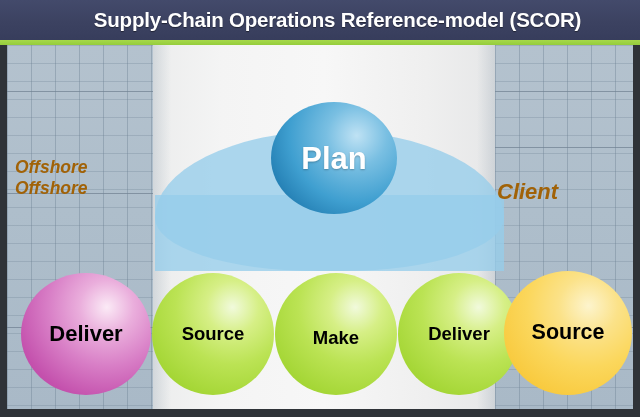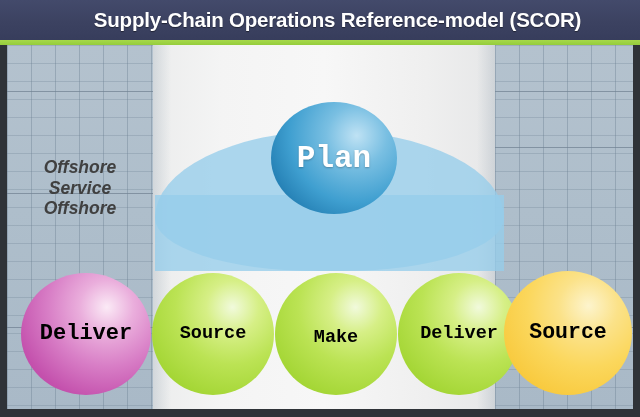--- a/index.html
+++ b/index.html
@@ -53,21 +53,21 @@
   .umbrella{position:absolute;left:148px;top:86px;width:349px;height:140px;
             background:rgba(150,205,235,.78);
             border-radius:50% 50% 46% 46% / 62% 62% 38% 38%;}
   .umbrella2{position:absolute;left:148px;top:150px;width:349px;height:76px;
             background:rgba(150,205,235,.78);}
 
   
   .sph{position:absolute;border-radius:50%;
        display:flex;align-items:center;justify-content:center;
        text-align:center;line-height:1;}
-  .sph span{position:relative;z-index:2;font-weight:bold;font-family:Liberation Mono, monospace;}
+  .sph span{position:relative;z-index:2;font-weight:bold;}
 
   .sph-plan{left:264px;top:57px;width:126px;height:112px;
     background:
       radial-gradient(circle at 68% 30%, #bfe2f4 0%, #79bfe2 26%, #3f9fd0 58%, #1f79ae 85%, #1a6a9b 100%);}
   .sph-plan span{color:#ffffff;font-size:31px;
                  text-shadow:0 1px 2px rgba(0,0,0,.25);}
 
   .sph-deliver1{left:14px;top:228px;width:130px;height:122px;
     background:
       radial-gradient(circle at 66% 28%, #fbeaf6 0%, #eaaedc 22%, #d87ec6 48%, #c451ad 76%, #b83ea0 100%);}
@@ -89,22 +89,22 @@
   .sph-deliver2 span{color:#000000;font-size:18.5px;}
 
   .sph-source2{left:497px;top:226px;width:128px;height:124px;
     background:
       radial-gradient(circle at 66% 28%, #fdf3c9 0%, #fbe189 22%, #fbd css,#fbd75c 48%, #f8c73a 78%, #f5bf2c 100%);}
   .sph-source2{background:
       radial-gradient(circle at 66% 28%, #fdf4cd 0%, #fbe289 24%, #fbd75c 50%, #f8c93c 80%, #f4be2a 100%);}
   .sph-source2 span{color:#000000;font-size:21.5px;}
 
   
-  .sidelabel{position:absolute;text-align:center;font-weight:bold;
-             font-style:italic;color:#404040;line-height:1.18;}
+  .sidelabel{position:absolute;text-align:left;font-weight:bold;
+             font-style:italic;color:#a16207;line-height:1.18;}
   .lbl-osp{left:8px;top:112px;width:130px;font-size:17.5px;}
   .lbl-client{right:4px;top:134px;width:132px;font-size:22px;}
 </style>
 </head>
 <body>
 
 <div id="scor">
 
   <div class="titlebar">
     <div class="ttl">Supply-Chain Operations Reference-model (SCOR)</div>
@@ -151,20 +151,20 @@
       <div class="sph sph-deliver2">
         <span>Deliver</span>
       </div>
 
       <div class="sph sph-source2">
         <span>Source</span>
       </div>
 
       <div class="sidelabel lbl-osp">
         <div>Offshore</div>
-        <div>Service</div>
         <div>Offshore</div>
       </div>
 
+      <div class="sidelabel lbl-client">Client</div>
 
     </div>
   </div>
 </div>
 
 </body></html>

